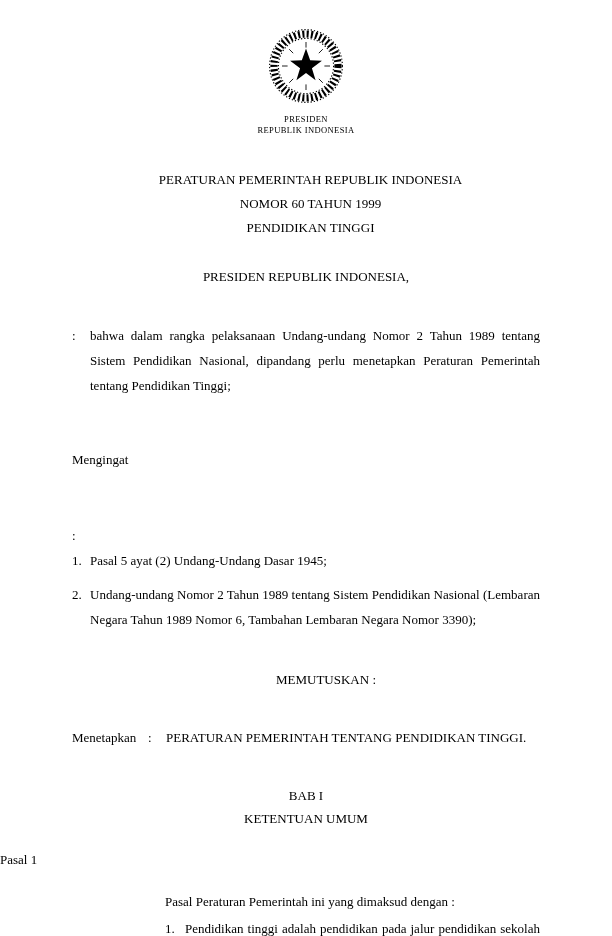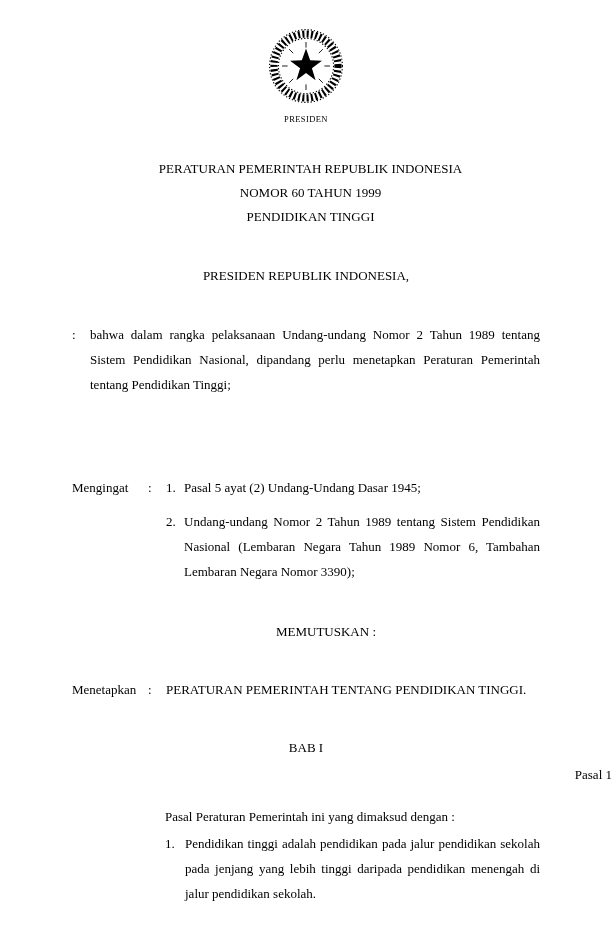--- a/index.html
+++ b/index.html
@@ -32,52 +32,52 @@
     letter-spacing: 0.4px;
   }
   .title-block {
     text-align: center;
     margin-top: 32px;
     line-height: 24px;
     padding-left: 9px;
   }
   .preamble {
     text-align: center;
-    margin-top: 39px;
+    margin-top: 29px;
   }
   .label-row {
     display: flex;
     margin: 0 72px 0 72px;
     line-height: 25px;
   }
   .label-row .lbl { width: 76px; flex: 0 0 76px; }
   .label-row .colon { width: 18px; flex: 0 0 18px; text-align: left; }
   .label-row .txt { flex: 1; text-align: justify; }
   .considering { margin-top: 38px; }
-  .remembering { margin-top: 78px; }
+  .remembering { margin-top: 49px; flex-direction: column; }
   .rem-items { flex: 1; }
   .rem-item { display: flex; line-height: 25px; }
   .rem-item + .rem-item { margin-top: 9px; }
   .rem-item .num { flex: 0 0 18px; }
   .rem-item .itxt { flex: 1; text-align: justify; }
   .memutuskan {
     text-align: center;
     margin-top: 40px;
     padding-left: 40px;
   }
   .menetapkan { margin-top: 37px; }
   .menetapkan .txt { text-align: left; }
   .chapter {
     text-align: center;
     margin-top: 34px;
     line-height: 23px;
   }
   .pasal {
-    text-align: right;
-    margin-top: 8px;
+    text-align: left;
+    margin-top: 22px;
   }
   .body-block {
     margin: 21px 72px 0 165px;
     line-height: 25px;
   }
   .body-intro { text-align: left; margin-bottom: 2px; }
   .num-item { display: flex; }
   .num-item .num { flex: 0 0 20px; }
   .num-item .itxt { flex: 1; text-align: justify; }
 </style>
@@ -105,20 +105,21 @@
           <line x1="34" y1="66" x2="29" y2="71"></line>
         </g>
 
         <path fill="#000000" d="M50,28 L55.2,42.9 L69.9,43.3 L57.4,52.9 L62,67.8 L50,58.8 L38,67.8 L42.6,52.9 L30.1,43.3 L44.8,42.9 Z"></path>
       </svg>
     </span>
   </div>
 
   <div class="org">
     <div>PRESIDEN</div>
+    <div>REPUBLIK INDONESIA</div>
   </div>
 
   <div class="title-block">
     <div>PERATURAN PEMERINTAH REPUBLIK INDONESIA</div>
     <div>NOMOR 60 TAHUN 1999</div>
     <div>PENDIDIKAN TINGGI</div>
   </div>
 
   <div class="preamble">PRESIDEN REPUBLIK INDONESIA,</div>
 
@@ -145,20 +146,21 @@
   <div class="memutuskan">MEMUTUSKAN :</div>
 
   <div class="label-row menetapkan">
     <span class="lbl">Menetapkan</span>
     <span class="colon">:</span>
     <span class="txt">PERATURAN PEMERINTAH TENTANG PENDIDIKAN TINGGI.</span>
   </div>
 
   <div class="chapter">
     <div>BAB  I</div>
+    <div>KETENTUAN UMUM</div>
   </div>
 
   <div class="pasal">Pasal  1</div>
 
   <div class="body-block">
     <div class="body-intro">Pasal Peraturan Pemerintah ini yang dimaksud dengan :</div>
     <div class="num-item">
       <span class="num">1.</span>
       <span class="itxt">Pendidikan tinggi adalah pendidikan pada jalur pendidikan sekolah pada jenjang yang lebih tinggi daripada pendidikan menengah di jalur pendidikan sekolah.</span>
     </div>

